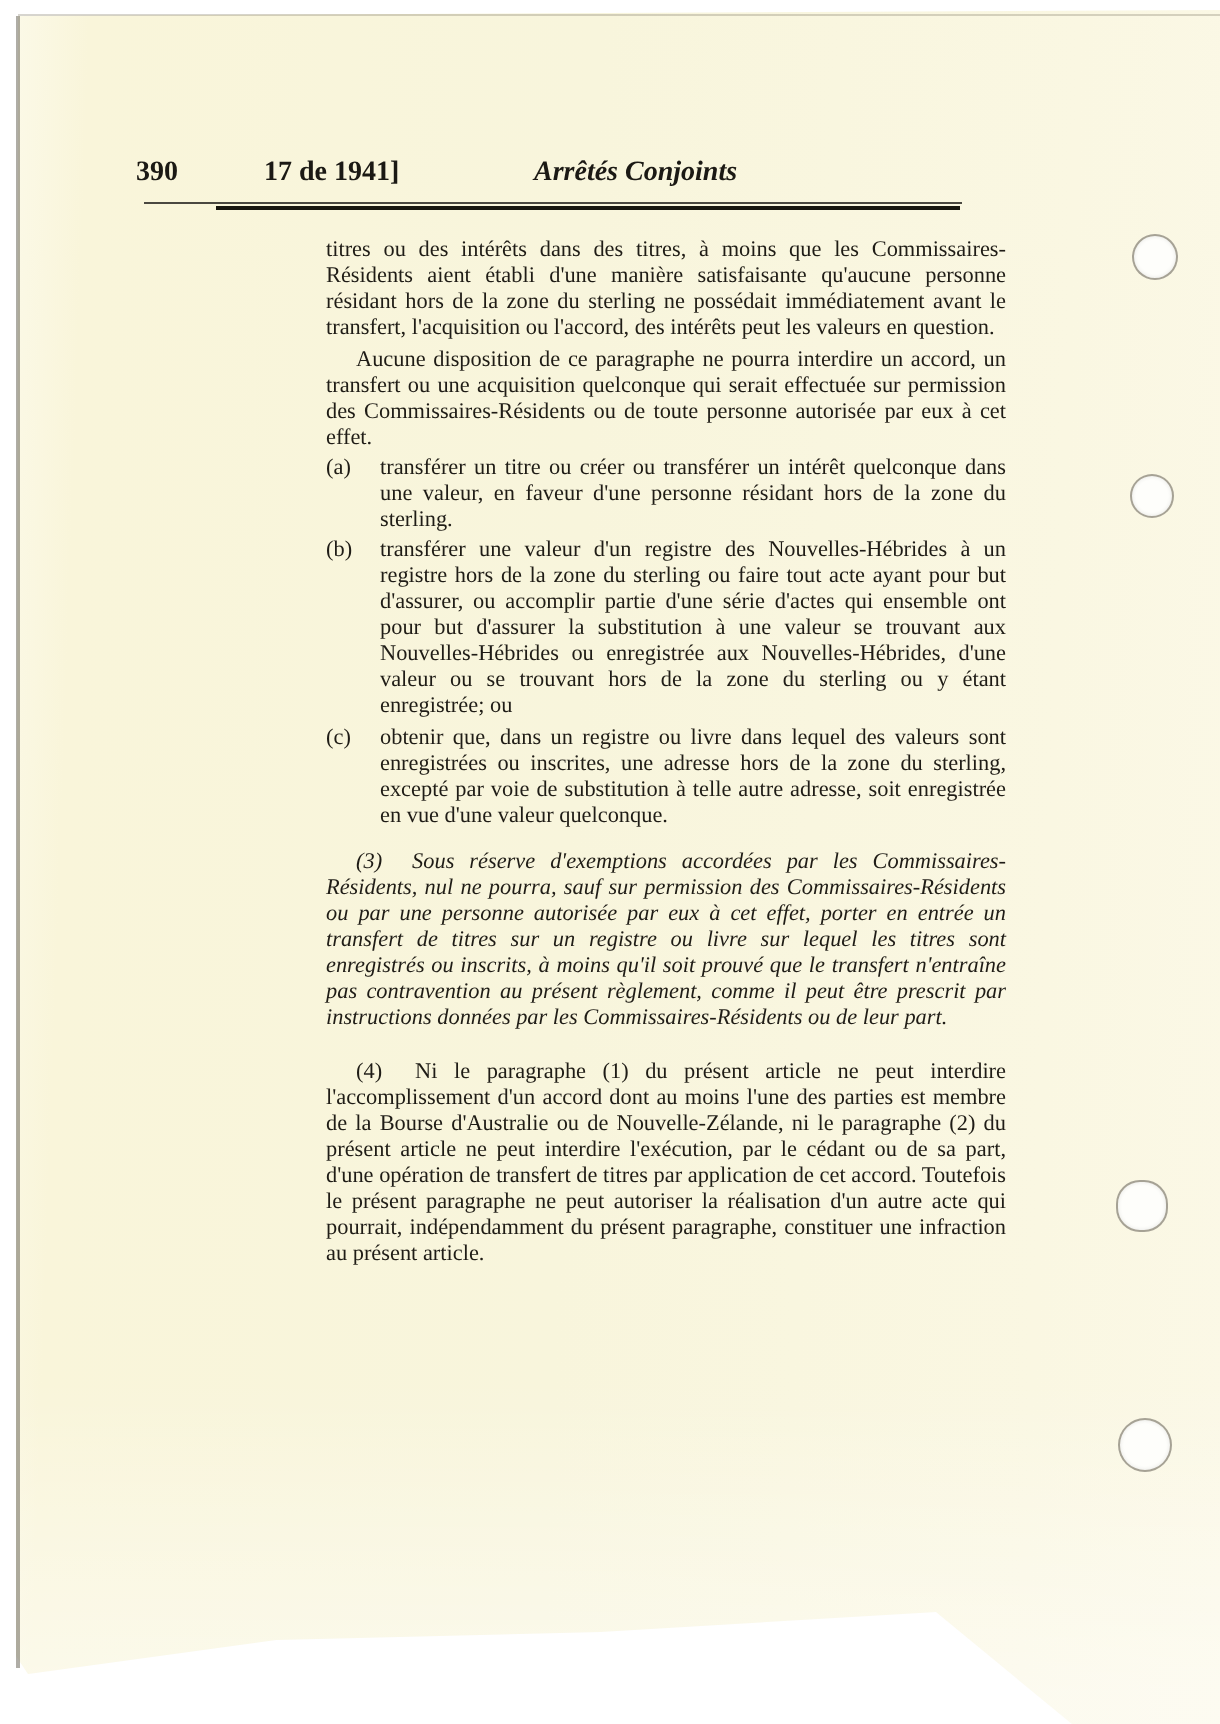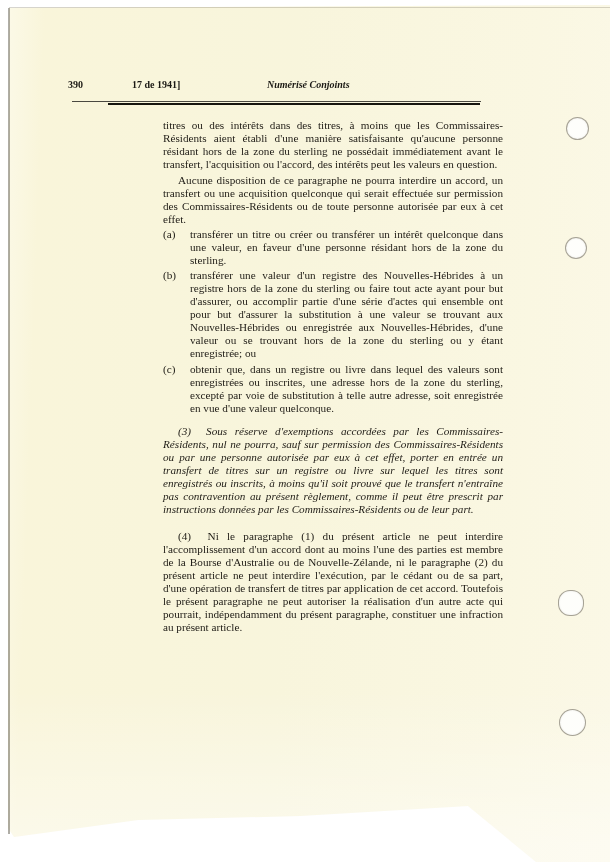--- a/index.html
+++ b/index.html
@@ -16,21 +16,21 @@
   }
   .page::after{
     content:"";position:absolute;inset:0;
     background:linear-gradient(to bottom,rgba(255,255,255,0) 80%,rgba(255,255,255,0.45) 98%);
   }
   .edge-left{position:absolute;left:8px;top:8px;width:1.5px;height:826px;background:rgba(110,106,92,0.55);z-index:2;}
   .edge-top{position:absolute;left:9px;top:7px;width:601px;height:1px;background:rgba(140,135,118,0.35);z-index:2;}
 
   
   .header{position:absolute;left:0;top:79px;width:610px;height:18px;z-index:3;
-    font-size:10px;font-weight:bold;color:#1b1914;}
+    font-size:14px;font-weight:bold;color:#1b1914;}
   .pageno{position:absolute;left:68px;top:0;}
   .issue{position:absolute;left:132px;top:0;text-align:center;}
   .jtitle{position:absolute;left:267px;top:0;font-style:italic;}
   .rule{position:absolute;left:72px;top:101px;width:409px;z-index:3;}
   .rule-thin{height:1px;background:#4a4840;width:100%;}
   .rule-thick{height:2px;background:#17160f;width:372px;margin-left:36px;margin-top:0.5px;}
 
   
   .content{
     position:absolute;left:163px;top:119px;width:340px;z-index:3;
@@ -67,21 +67,21 @@
 
 <div class="canvas">
 
   <div class="page"></div>
   <div class="edge-left"></div>
   <div class="edge-top"></div>
 
   <div class="header">
     <span class="pageno">390</span>
     <span class="issue">17 de 1941]</span>
-    <span class="jtitle">Numérisé Conjoints</span>
+    <span class="jtitle">Arrêtés Conjoints</span>
   </div>
   <div class="rule">
     <div class="rule-thin"></div>
     <div class="rule-thick"></div>
   </div>
 
   <div class="content">
     <p>titres ou des intérêts dans des titres, à moins que les Commissaires-Résidents aient établi d'une manière satisfaisante qu'aucune personne résidant hors de la zone du sterling ne possédait immédiatement avant le transfert, l'acquisition ou l'accord, des intérêts peut les valeurs en question.</p>
     <p class="indent m-sm">Aucune disposition de ce paragraphe ne pourra interdire un accord, un transfert ou une acquisition quelconque qui serait effectuée sur permission des Commissaires-Résidents ou de toute personne autorisée par eux à cet effet.</p>
 

